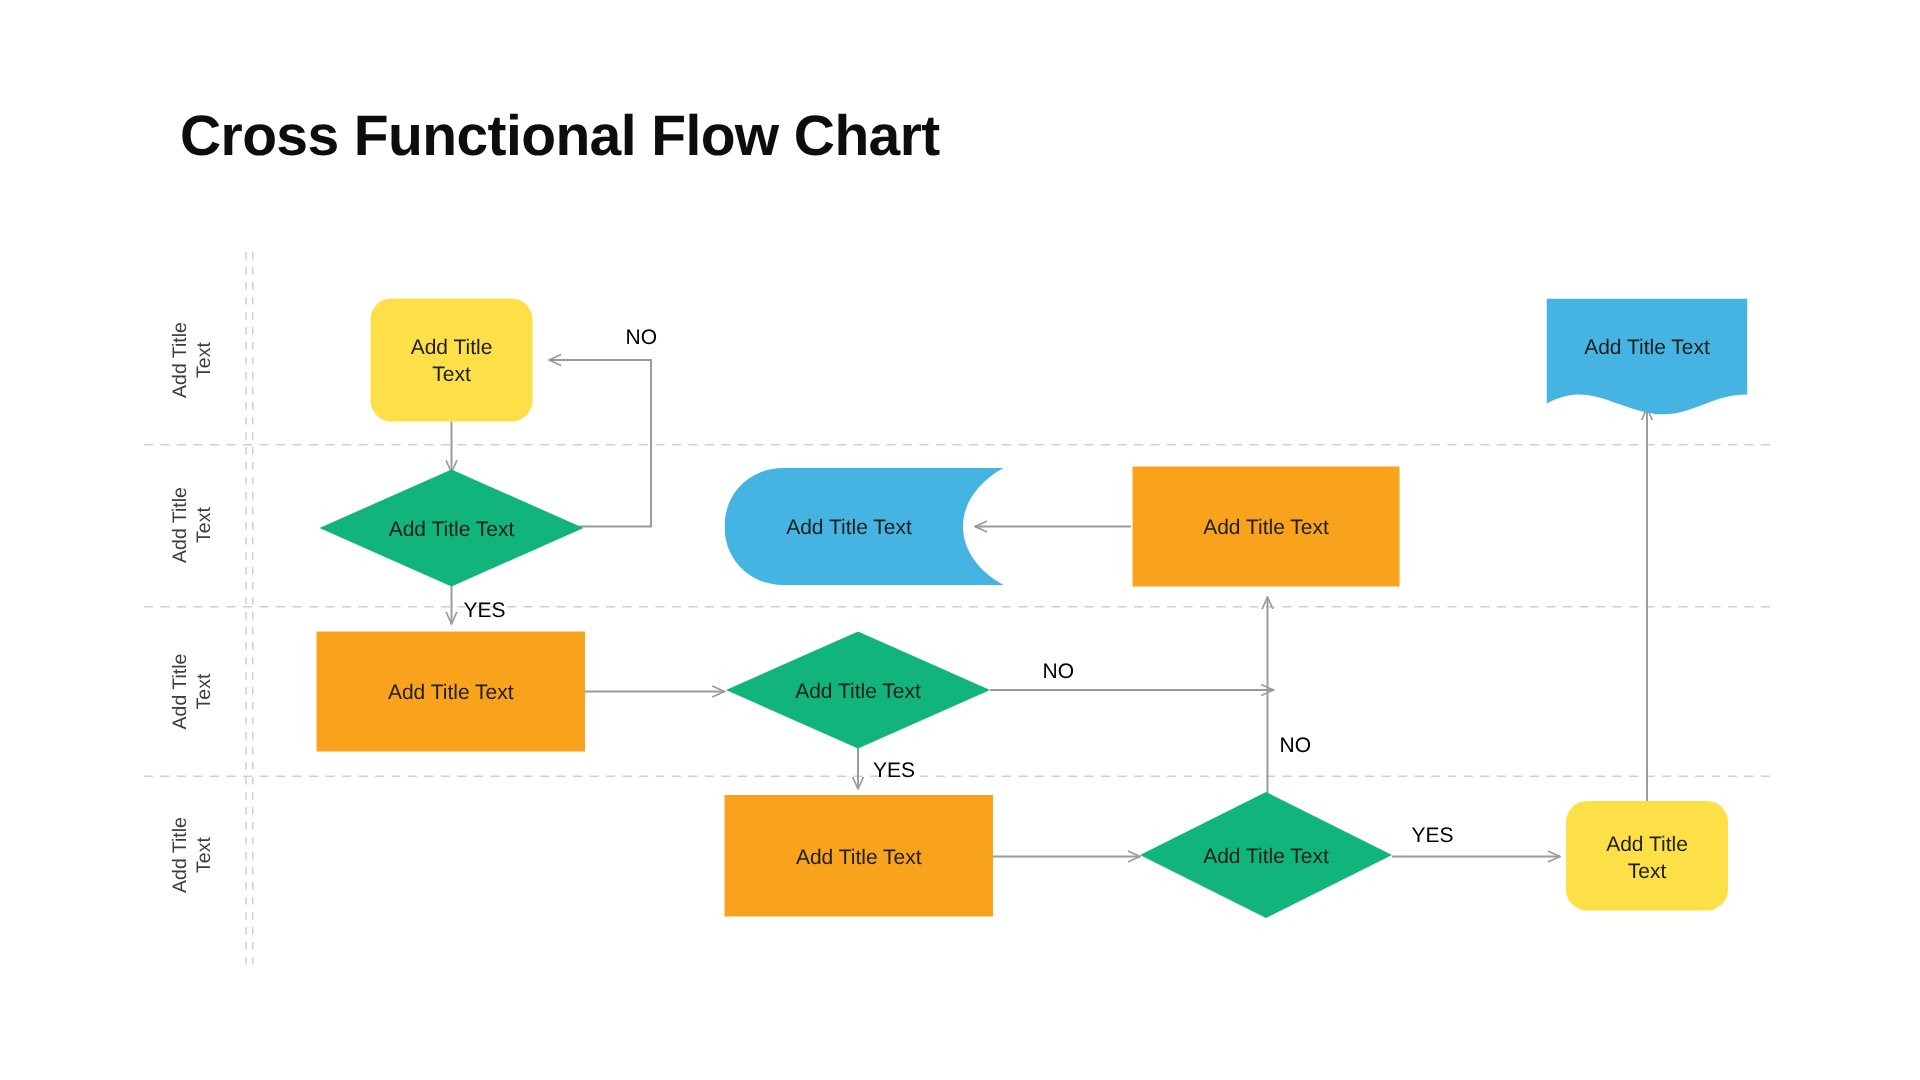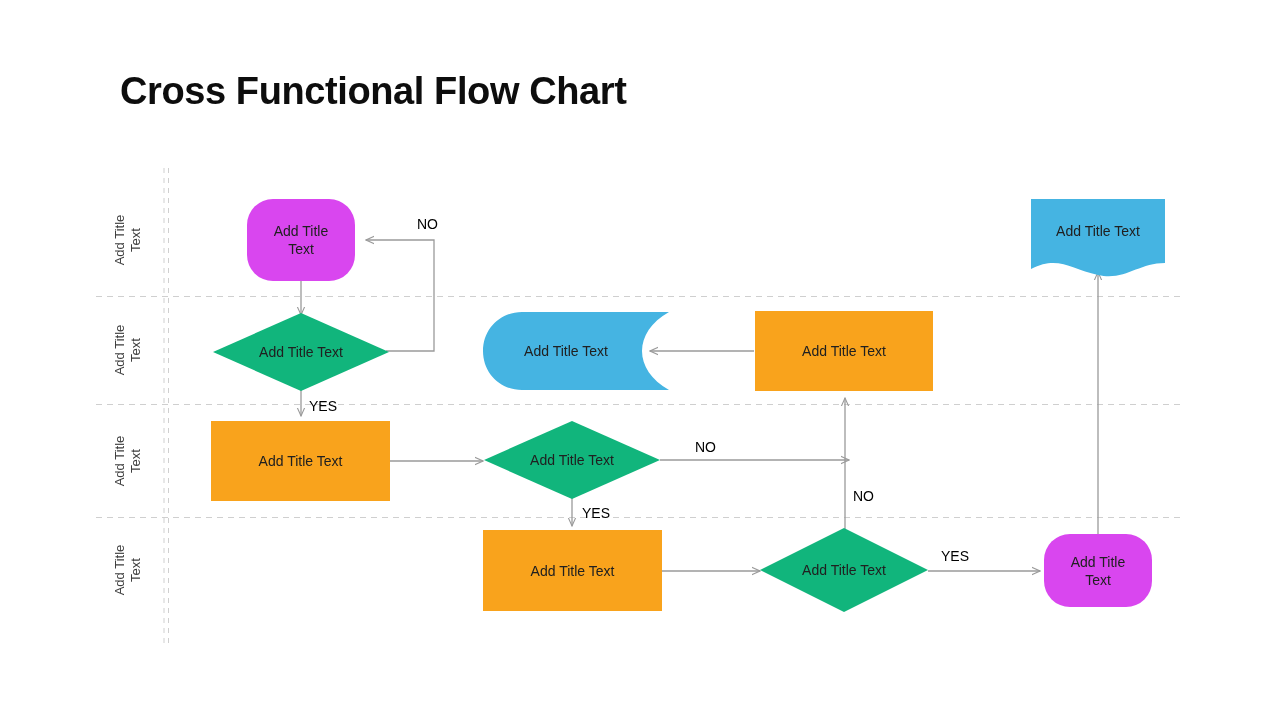--- a/index.html
+++ b/index.html
@@ -76,22 +76,22 @@
     text-align: center;
     font-size: 14px;
     line-height: 18px;
     color: #202020;
   }
 
   .node-rect {
     background: #F9A31C;
   }
   .node-rect-rounded {
-    background: #d946ef;
-    border-radius: 26px;
+    background: #fde047;
+    border-radius: 14px;
   }
 
   .node-text {
     position: relative;
     z-index: 3;
     white-space: pre-line;
     pointer-events: none;
   }
 
   .shape-svg {

